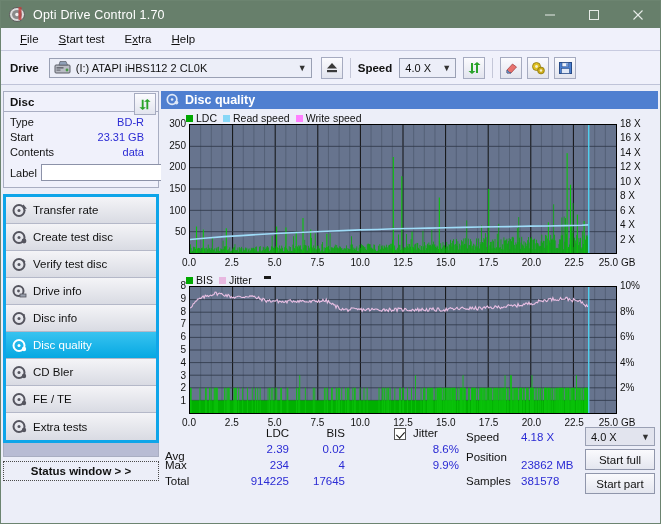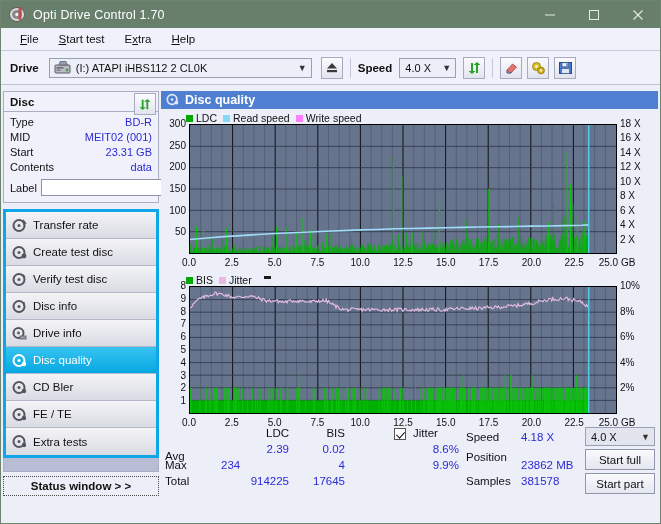--- a/index.html
+++ b/index.html
@@ -40,21 +40,21 @@
   .tbtn{width:22px;height:22px;border:1px solid #a6abc0;background:linear-gradient(#fbfbfe,#e2e4ee);
         display:inline-flex;align-items:center;justify-content:center;box-sizing:border-box;}
   .sep{width:1px;height:20px;background:#c4c7d8;margin:0 7px;}
   .speed-combo{width:57px;margin-left:7px;}
 
   
   .left{position:absolute;left:2px;top:90px;width:156px;}
   .disc-hdr{height:21px;background:#f0f1fb;border:1px solid #a9aec2;display:flex;align-items:center;
             box-sizing:border-box;padding-left:6px;position:relative;}
   .disc-body{border:1px solid #a9aec2;border-top:none;background:#f0f1fb;box-sizing:border-box;
-             padding:3px 6px 5px 6px;}
+             padding:3px 14px 5px 6px;}
   .drow{display:flex;justify-content:space-between;line-height:15px;font-size:11px;}
   .dk{color:#111;}
   .dv{color:#2b2bd4;}
   .label-row{display:flex;align-items:center;margin-top:3px;gap:4px;}
   .label-row .dk{width:34px;}
   .label-input{flex:1;height:17px;background:#ffffff;border:1px solid #8c92a8;box-sizing:border-box;}
   .cd-btn{width:19px;height:19px;border:1px solid #a6abc0;background:linear-gradient(#fbfbfe,#e0e2ec);
           display:flex;align-items:center;justify-content:center;box-sizing:border-box;}
 
   .navlist{margin-top:6px;border:3px solid #0ea5e9;box-sizing:border-box;}
@@ -217,24 +217,20 @@
           <path d="M11 12 L11 4 L13.5 4 L10 1 L6.5 4 L9 4 L9 12 Z" fill="#2aa32a"></path>
         </svg>
       </div>
     </div>
     <div class="disc-body">
       <div class="drow">
         <span class="dk">Type</span>
         <span class="dv">BD-R</span>
       </div>
       <div class="drow">
-        <span class="dk">MID</span>
-        <span class="dv">MEIT02 (001)</span>
-      </div>
-      <div class="drow">
         <span class="dk">Start</span>
         <span class="dv">23.31 GB</span>
       </div>
       <div class="drow">
         <span class="dk">Contents</span>
         <span class="dv">data</span>
       </div>
       <div class="label-row">
         <span class="dk">Label</span>
         <input class="label-input" type="text" value="" style="">
@@ -275,36 +271,36 @@
               <circle cx="7" cy="7.5" r="5.5" fill="none" stroke="#55555f" stroke-width="2"></circle>
               <circle cx="7" cy="7.5" r="1.5" fill="#55555f"></circle>
               <path d="M10.5 2.5 L13 5" stroke="#55555f" stroke-width="1.4"></path>
             </svg>
         </span>
         <span>Verify test disc</span>
       </div>
       <div class="nav">
         <span class="nico">
           <svg width="15" height="15" viewBox="0 0 15 15">
+              <circle cx="6.5" cy="7" r="5" fill="none" stroke="#55555f" stroke-width="2"></circle>
+              <circle cx="6.5" cy="7" r="1.4" fill="#55555f"></circle>
+              <rect x="8" y="10" width="6" height="3" fill="#9aa0ad" stroke="#55555f" stroke-width=".8"></rect>
+            </svg>
+        </span>
+        <span>Drive info</span>
+      </div>
+      <div class="nav">
+        <span class="nico">
+          <svg width="15" height="15" viewBox="0 0 15 15">
               <circle cx="7" cy="7.5" r="5.5" fill="none" stroke="#55555f" stroke-width="2"></circle>
               <circle cx="7" cy="7.5" r="1.5" fill="#55555f"></circle>
               <path d="M12 3 L12 7" stroke="#55555f" stroke-width="1.3"></path>
             </svg>
         </span>
         <span>Disc info</span>
-      </div>
-      <div class="nav">
-        <span class="nico">
-          <svg width="15" height="15" viewBox="0 0 15 15">
-              <circle cx="6.5" cy="7" r="5" fill="none" stroke="#55555f" stroke-width="2"></circle>
-              <circle cx="6.5" cy="7" r="1.4" fill="#55555f"></circle>
-              <rect x="8" y="10" width="6" height="3" fill="#9aa0ad" stroke="#55555f" stroke-width=".8"></rect>
-            </svg>
-        </span>
-        <span>Drive info</span>
       </div>
       <div class="nav active">
         <span class="nico">
           <svg width="15" height="15" viewBox="0 0 15 15">
               <circle cx="7" cy="7.5" r="5.5" fill="none" stroke="#ffffff" stroke-width="2"></circle>
               <circle cx="7" cy="7.5" r="1.5" fill="#ffffff"></circle>
               <circle cx="12" cy="11" r="2.2" fill="#ffffff"></circle>
             </svg>
         </span>
         <span>Disc quality</span>
@@ -1397,21 +1393,21 @@
 
     <div class="stats">
       <div style="position:absolute;left:72px;top:0;width:56px;text-align:right;" class="k">LDC</div>
       <div style="position:absolute;left:128px;top:0;width:56px;text-align:right;" class="k">BIS</div>
 
       <div style="position:absolute;left:4px;top:23px;" class="k">Avg</div>
       <div style="position:absolute;left:4px;top:32px;" class="k">Max</div>
       <div style="position:absolute;left:4px;top:48px;" class="k">Total</div>
 
       <div style="position:absolute;left:60px;top:16px;width:68px;text-align:right;" class="v">2.39</div>
-      <div style="position:absolute;left:60px;top:32px;width:68px;" class="v">234</div>
+      <div style="position:absolute;left:60px;top:32px;width:68px;text-align:right;" class="v">234</div>
       <div style="position:absolute;left:50px;top:48px;width:78px;text-align:right;" class="v">914225</div>
 
       <div style="position:absolute;left:128px;top:16px;width:56px;text-align:right;" class="v">0.02</div>
       <div style="position:absolute;left:128px;top:32px;width:56px;text-align:right;" class="v">4</div>
       <div style="position:absolute;left:128px;top:48px;width:56px;text-align:right;" class="v">17645</div>
 
       <div style="position:absolute;left:233px;top:1px;" class="chk"></div>
       <div style="position:absolute;left:252px;top:0;" class="k">Jitter</div>
       <div style="position:absolute;left:240px;top:16px;width:58px;text-align:right;" class="v">8.6%</div>
       <div style="position:absolute;left:240px;top:32px;width:58px;text-align:right;" class="v">9.9%</div>

